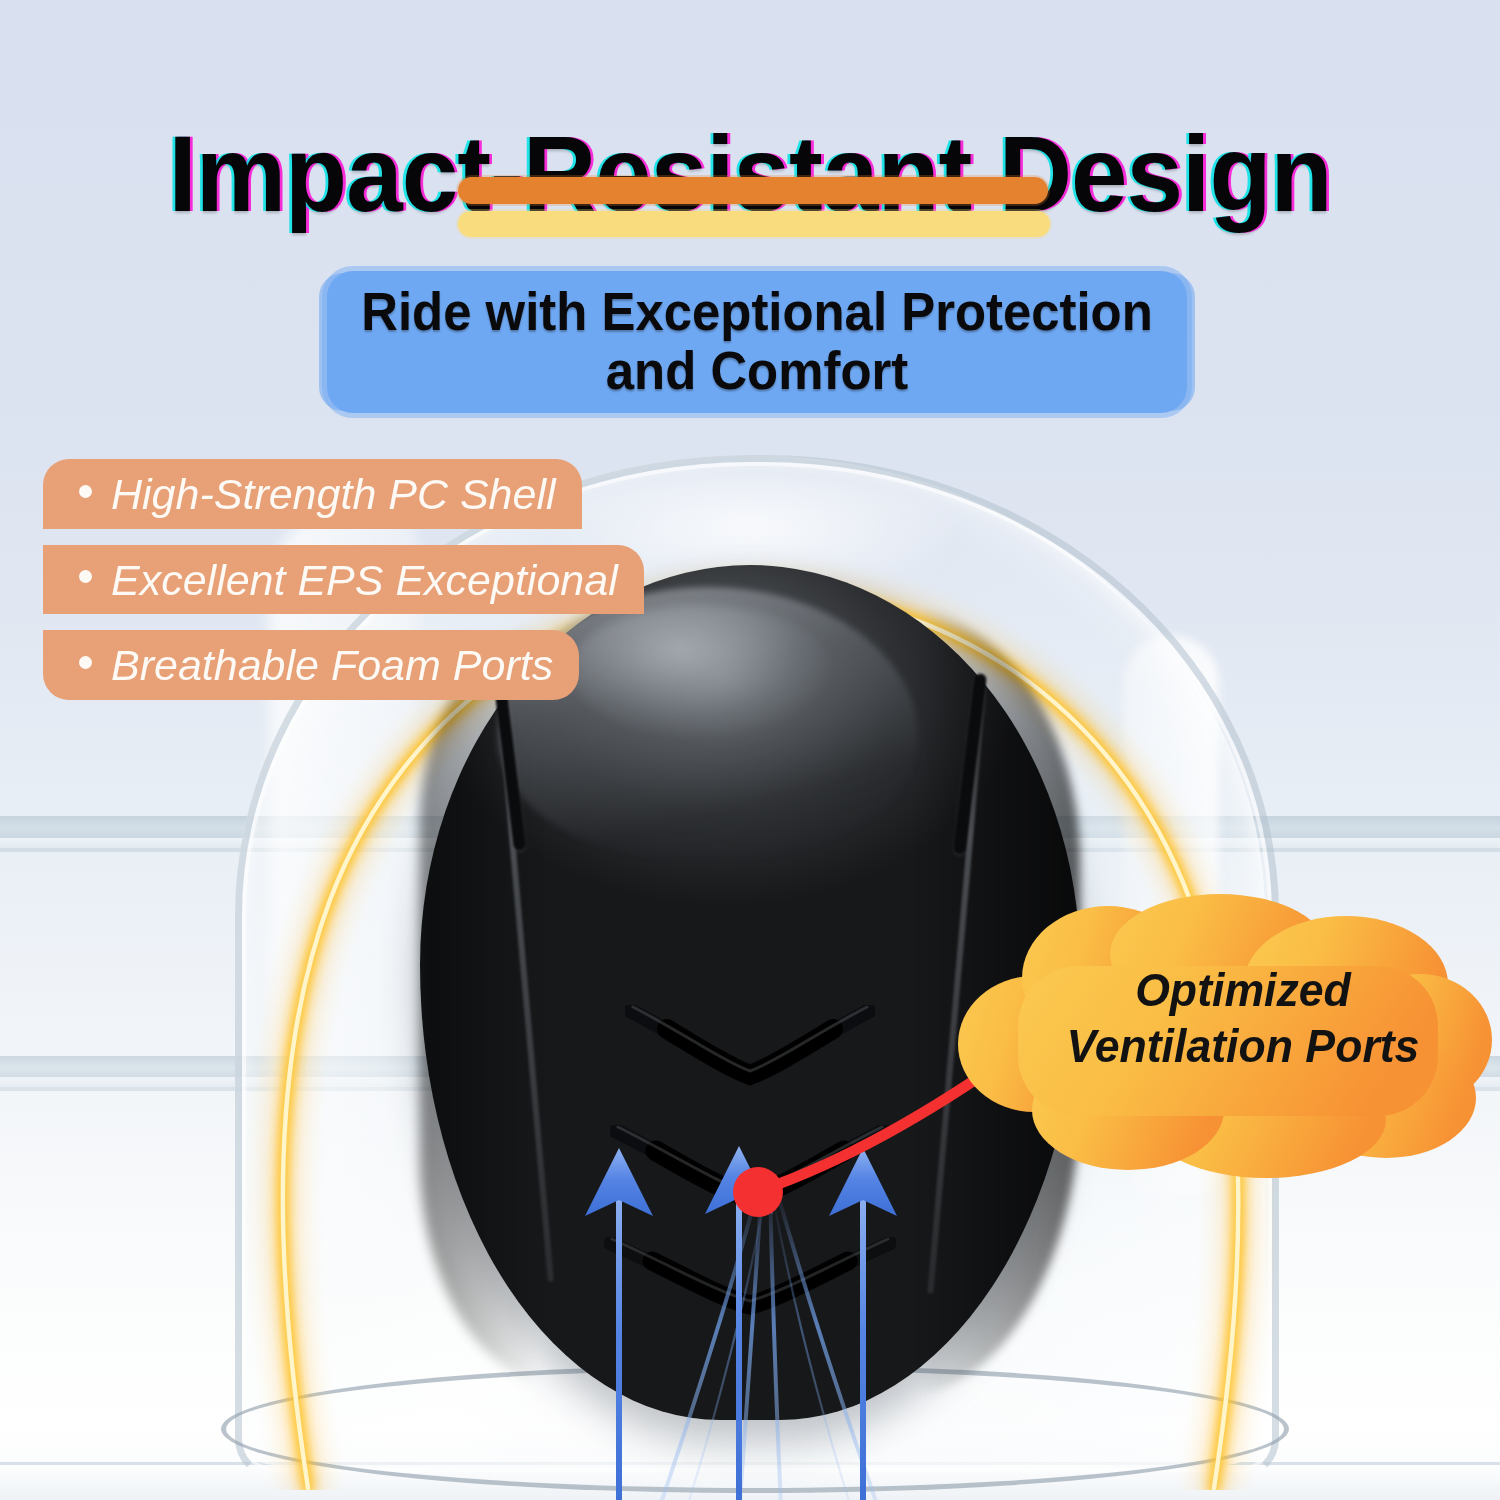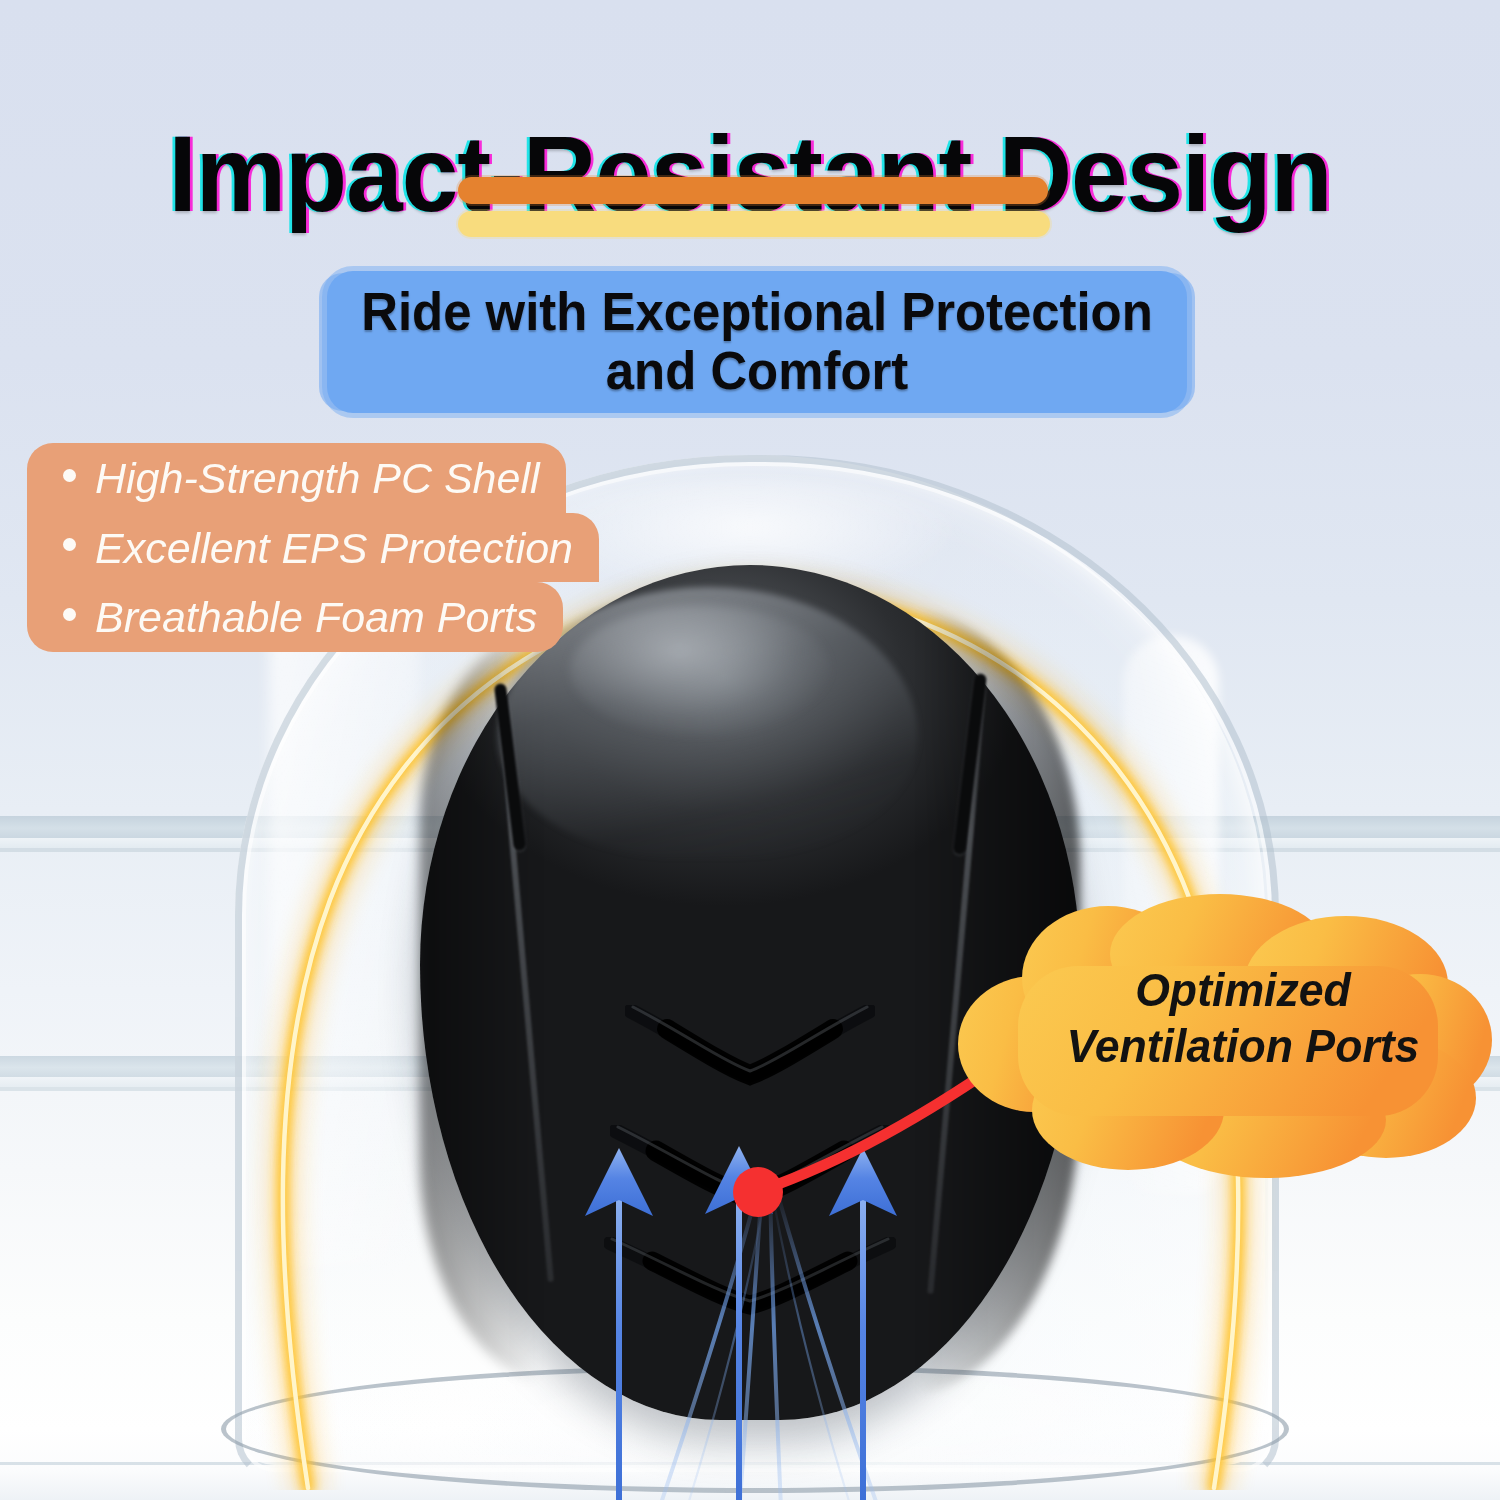--- a/index.html
+++ b/index.html
@@ -180,21 +180,21 @@
     transform:scaleX(.96);
     text-shadow:0 2px 2px rgba(0,0,0,.28);
   }
   #subtitle-text .l2{display:block;}
 
   
   #features{position:absolute;left:27px;top:443px;width:570px;}
   .feat{
     position:relative;display:block;color:#fdfaf5;
     font-style:italic;font-size:43px;font-weight:500;line-height:1.02;
-    padding:11px 26px 12px 36px;margin:0;
+    padding:11px 26px 12px 36px;margin:16px;
     background:#e8a077;width:max-content;
     white-space:nowrap;
   }
   #feat-0{border-radius:26px 26px 0 0;}
   #feat-1{border-radius:0 26px 0 0;}
   #feat-2{border-radius:0 26px 26px 26px;}
   .feat .dot{
     display:inline-block;width:13px;height:13px;border-radius:50%;
     background:#fdfaf5;vertical-align:middle;margin:0 19px 7px 0;
   }
@@ -364,20 +364,20 @@
   <div id="subtitle-text">
     <span>Ride with Exceptional Protection</span>
     <span class="l2">and Comfort</span>
   </div>
 
   <div id="features">
     <div class="feat" id="feat-0">
       <span class="dot"></span><span class="txt">High-Strength PC Shell</span>
     </div>
     <div class="feat" id="feat-1">
-      <span class="dot"></span><span class="txt">Excellent EPS Protection</span>
+      <span class="dot"></span><span class="txt">Excellent EPS Exceptional</span>
     </div>
     <div class="feat" id="feat-2">
       <span class="dot"></span><span class="txt">Breathable Foam Ports</span>
     </div>
   </div>
 
 </div>
 
 </body></html>

